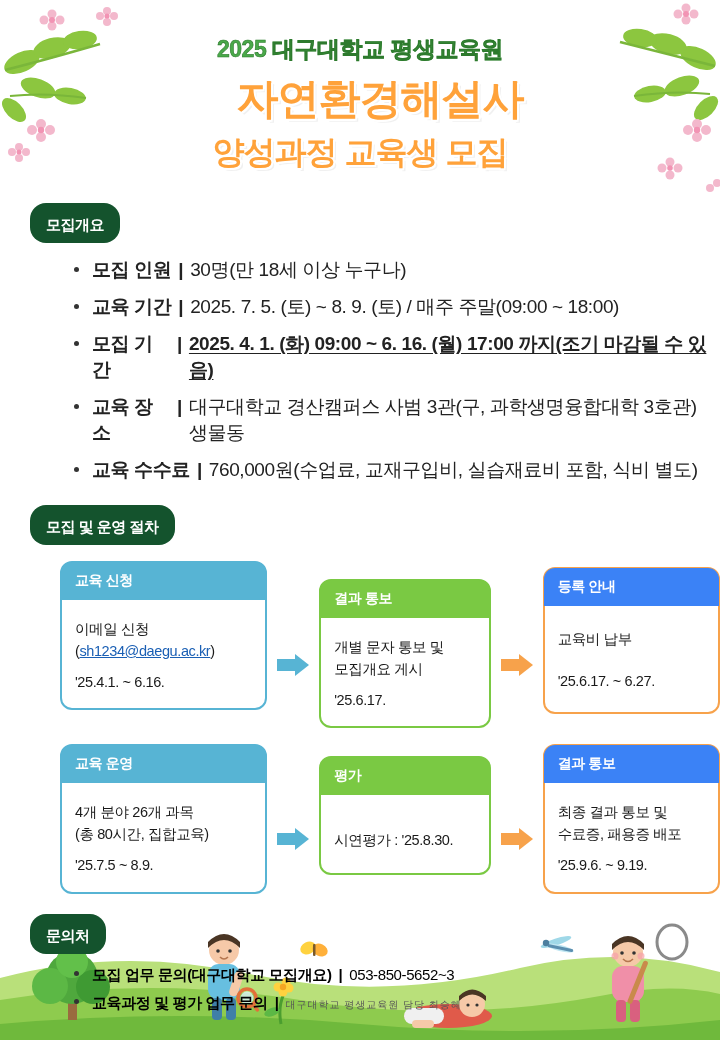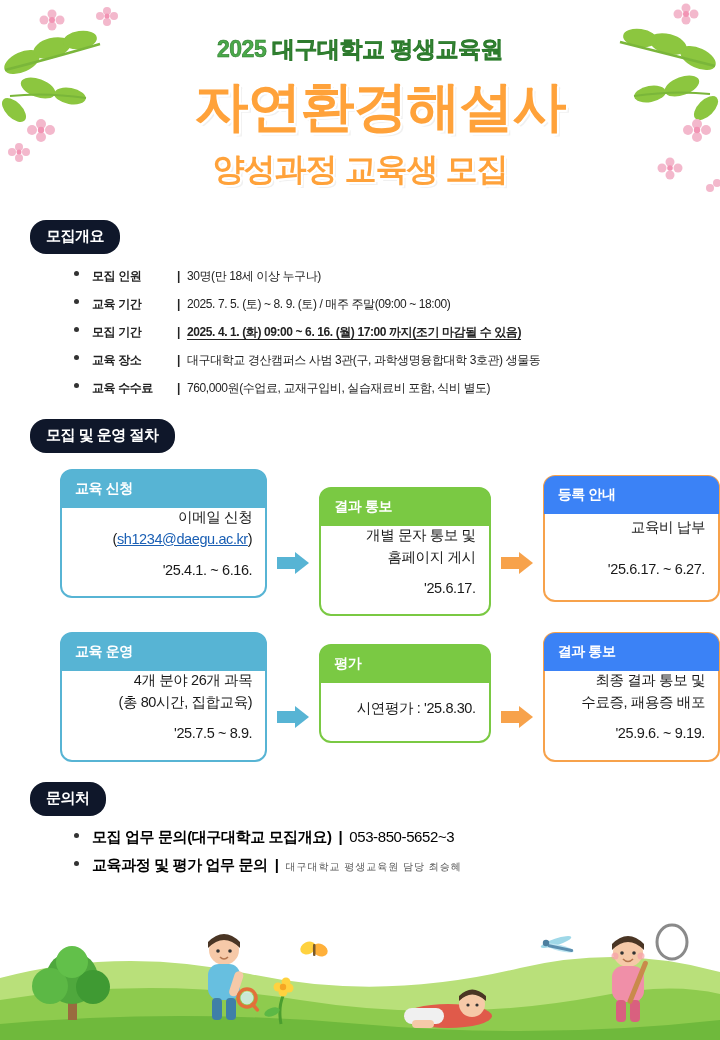--- a/index.html
+++ b/index.html
@@ -22,21 +22,21 @@
     z-index: 3;
   }
   .hdr-line1 {
     font-size: 23px;
     font-weight: bold;
     color: #4aa94a;
     letter-spacing: -0.5px;
     -webkit-text-stroke: 0.6px #2d7a2d;
   }
   .hdr-line2 {
-    font-size: 54px;
+    font-size: 42px;
     font-weight: bold;
     color: #ffa23a;
     margin-top: 6px;
     letter-spacing: -1px;
     text-shadow:
        2px 0 0 #fff, -2px 0 0 #fff, 0 2px 0 #fff, 0 -2px 0 #fff,
        1.5px 1.5px 0 #fff, -1.5px 1.5px 0 #fff, 1.5px -1.5px 0 #fff, -1.5px -1.5px 0 #fff,
        3px 3px 0 rgba(0,0,0,0.06);
     padding-left: 40px;
   }
@@ -48,36 +48,36 @@
     letter-spacing: -1px;
     text-shadow:
        2px 0 0 #fff, -2px 0 0 #fff, 0 2px 0 #fff, 0 -2px 0 #fff,
        1.5px 1.5px 0 #fff, -1.5px 1.5px 0 #fff, 1.5px -1.5px 0 #fff, -1.5px -1.5px 0 #fff,
        3px 3px 0 rgba(0,0,0,0.06);
   }
 
   
   .pill {
     display: inline-block;
-    background: #0f172a;
+    background: #14532d;
     color: #ffffff;
     font-size: 15px;
     font-weight: bold;
-    padding: 7px 16px 8px;
+    padding: 13px 16px 8px;
     border-radius: 16px;
     letter-spacing: -0.5px;
   }
   .section { position: relative; z-index: 3; }
 
   
   .overview { margin: 14px 0 0 44px; }
   .ov-row {
     display: flex;
     align-items: baseline;
-    font-size: 12px;
+    font-size: 19px;
     color: #222;
     margin-bottom: 11px;
     letter-spacing: -0.4px;
   }
   .dot {
     width: 5px; height: 5px; border-radius: 50%;
     background: #333; margin-right: 13px; flex: none;
     position: relative; top: -4px;
   }
   .ov-label { font-weight: bold; min-width: 78px; }
@@ -94,22 +94,22 @@
   .flow-row {
     display: flex;
     align-items: flex-start;
     margin-bottom: 14px;
   }
   .card {
     border-radius: 12px;
     border: 2px solid;
     background: #fff;
     position: relative;
-    padding-top: 20px;
-    text-align: right;
+    padding-top: 40px;
+    text-align: left;
   }
   .card .cap {
     position: absolute;
     top: -1px; left: -1px; right: -1px;
     height: 38px;
     border-radius: 11px 11px 0 0;
     color: #fff;
     font-size: 14px;
     font-weight: bold;
     display: flex;
@@ -310,21 +310,21 @@
 
       <div class="arrow a-blue" style="margin:40px 8px 0 10px;">
         <div class="stem"></div>
         <div class="head"></div>
       </div>
 
       <div class="card c-green" style="width:172px;margin-top:18px;">
         <div class="cap">결과 통보</div>
         <div class="body">
           <div>개별 문자 통보 및</div>
-          <div>홈페이지 게시</div>
+          <div>모집개요 게시</div>
           <div class="date">'25.6.17.</div>
         </div>
       </div>
 
       <div class="arrow a-orange" style="margin:40px 8px 0 10px;">
         <div class="stem"></div>
         <div class="head"></div>
       </div>
 
       <div class="card c-orange" style="width:178px;margin-top:6px;">

